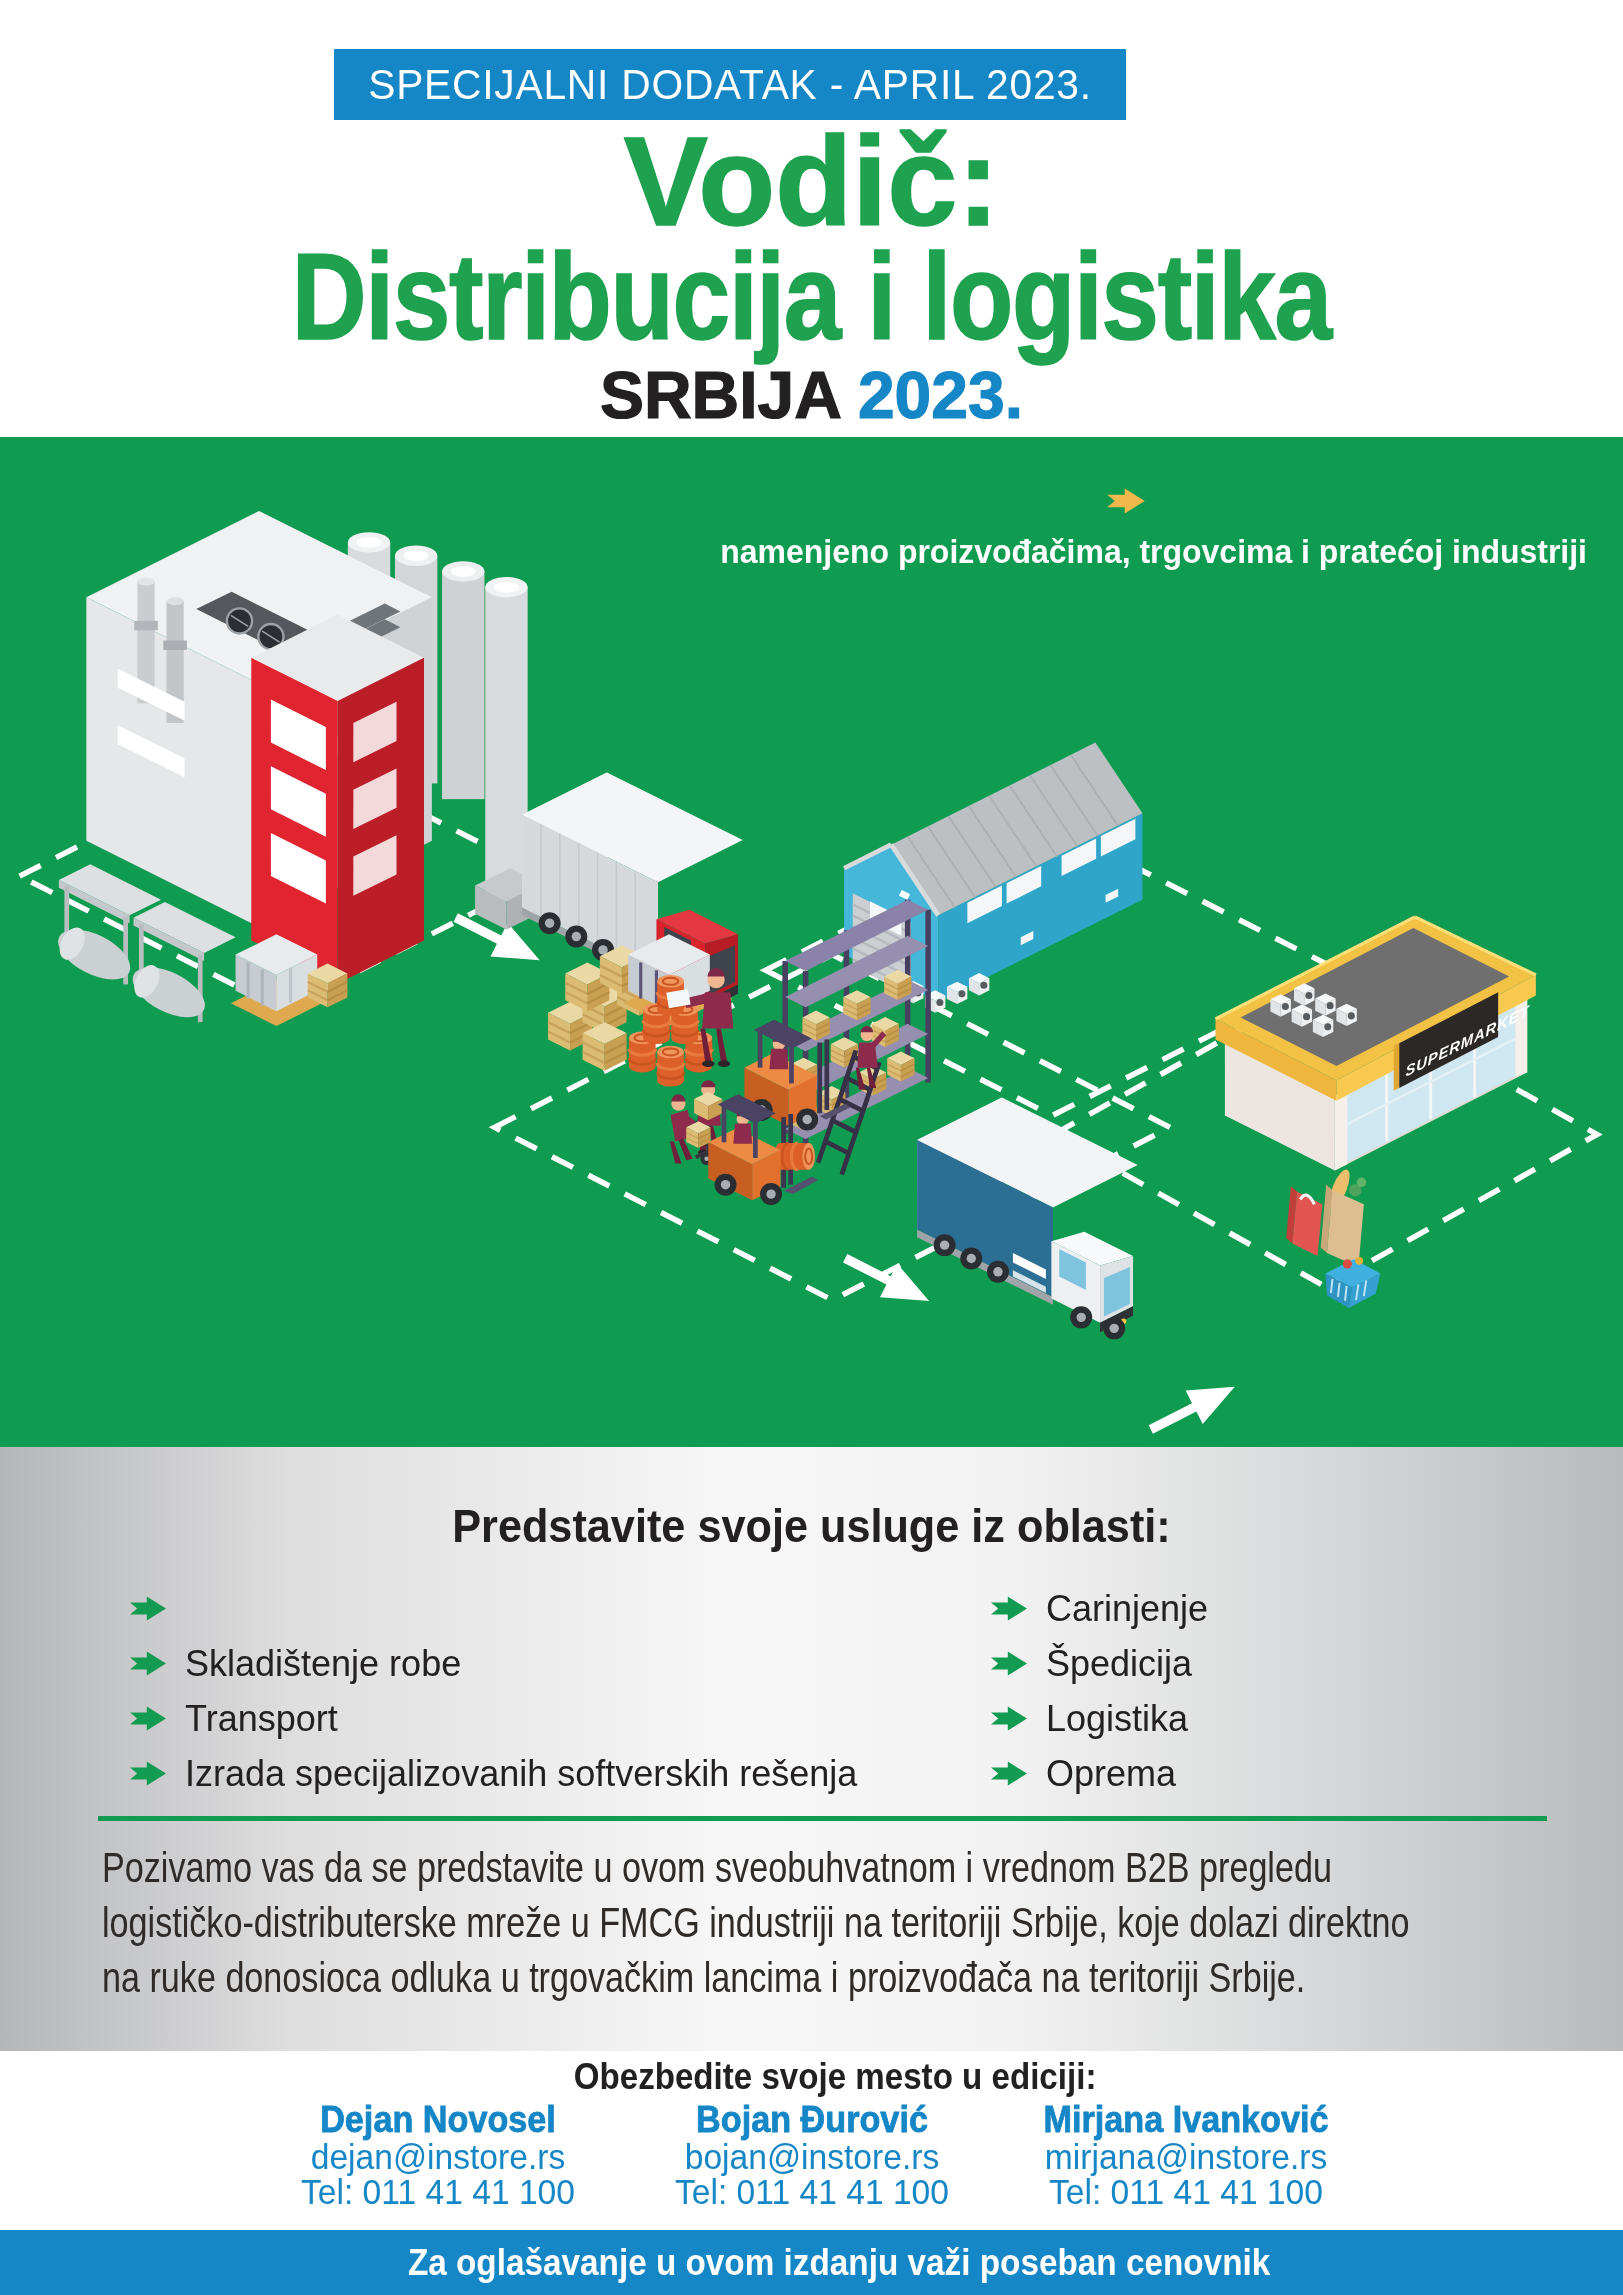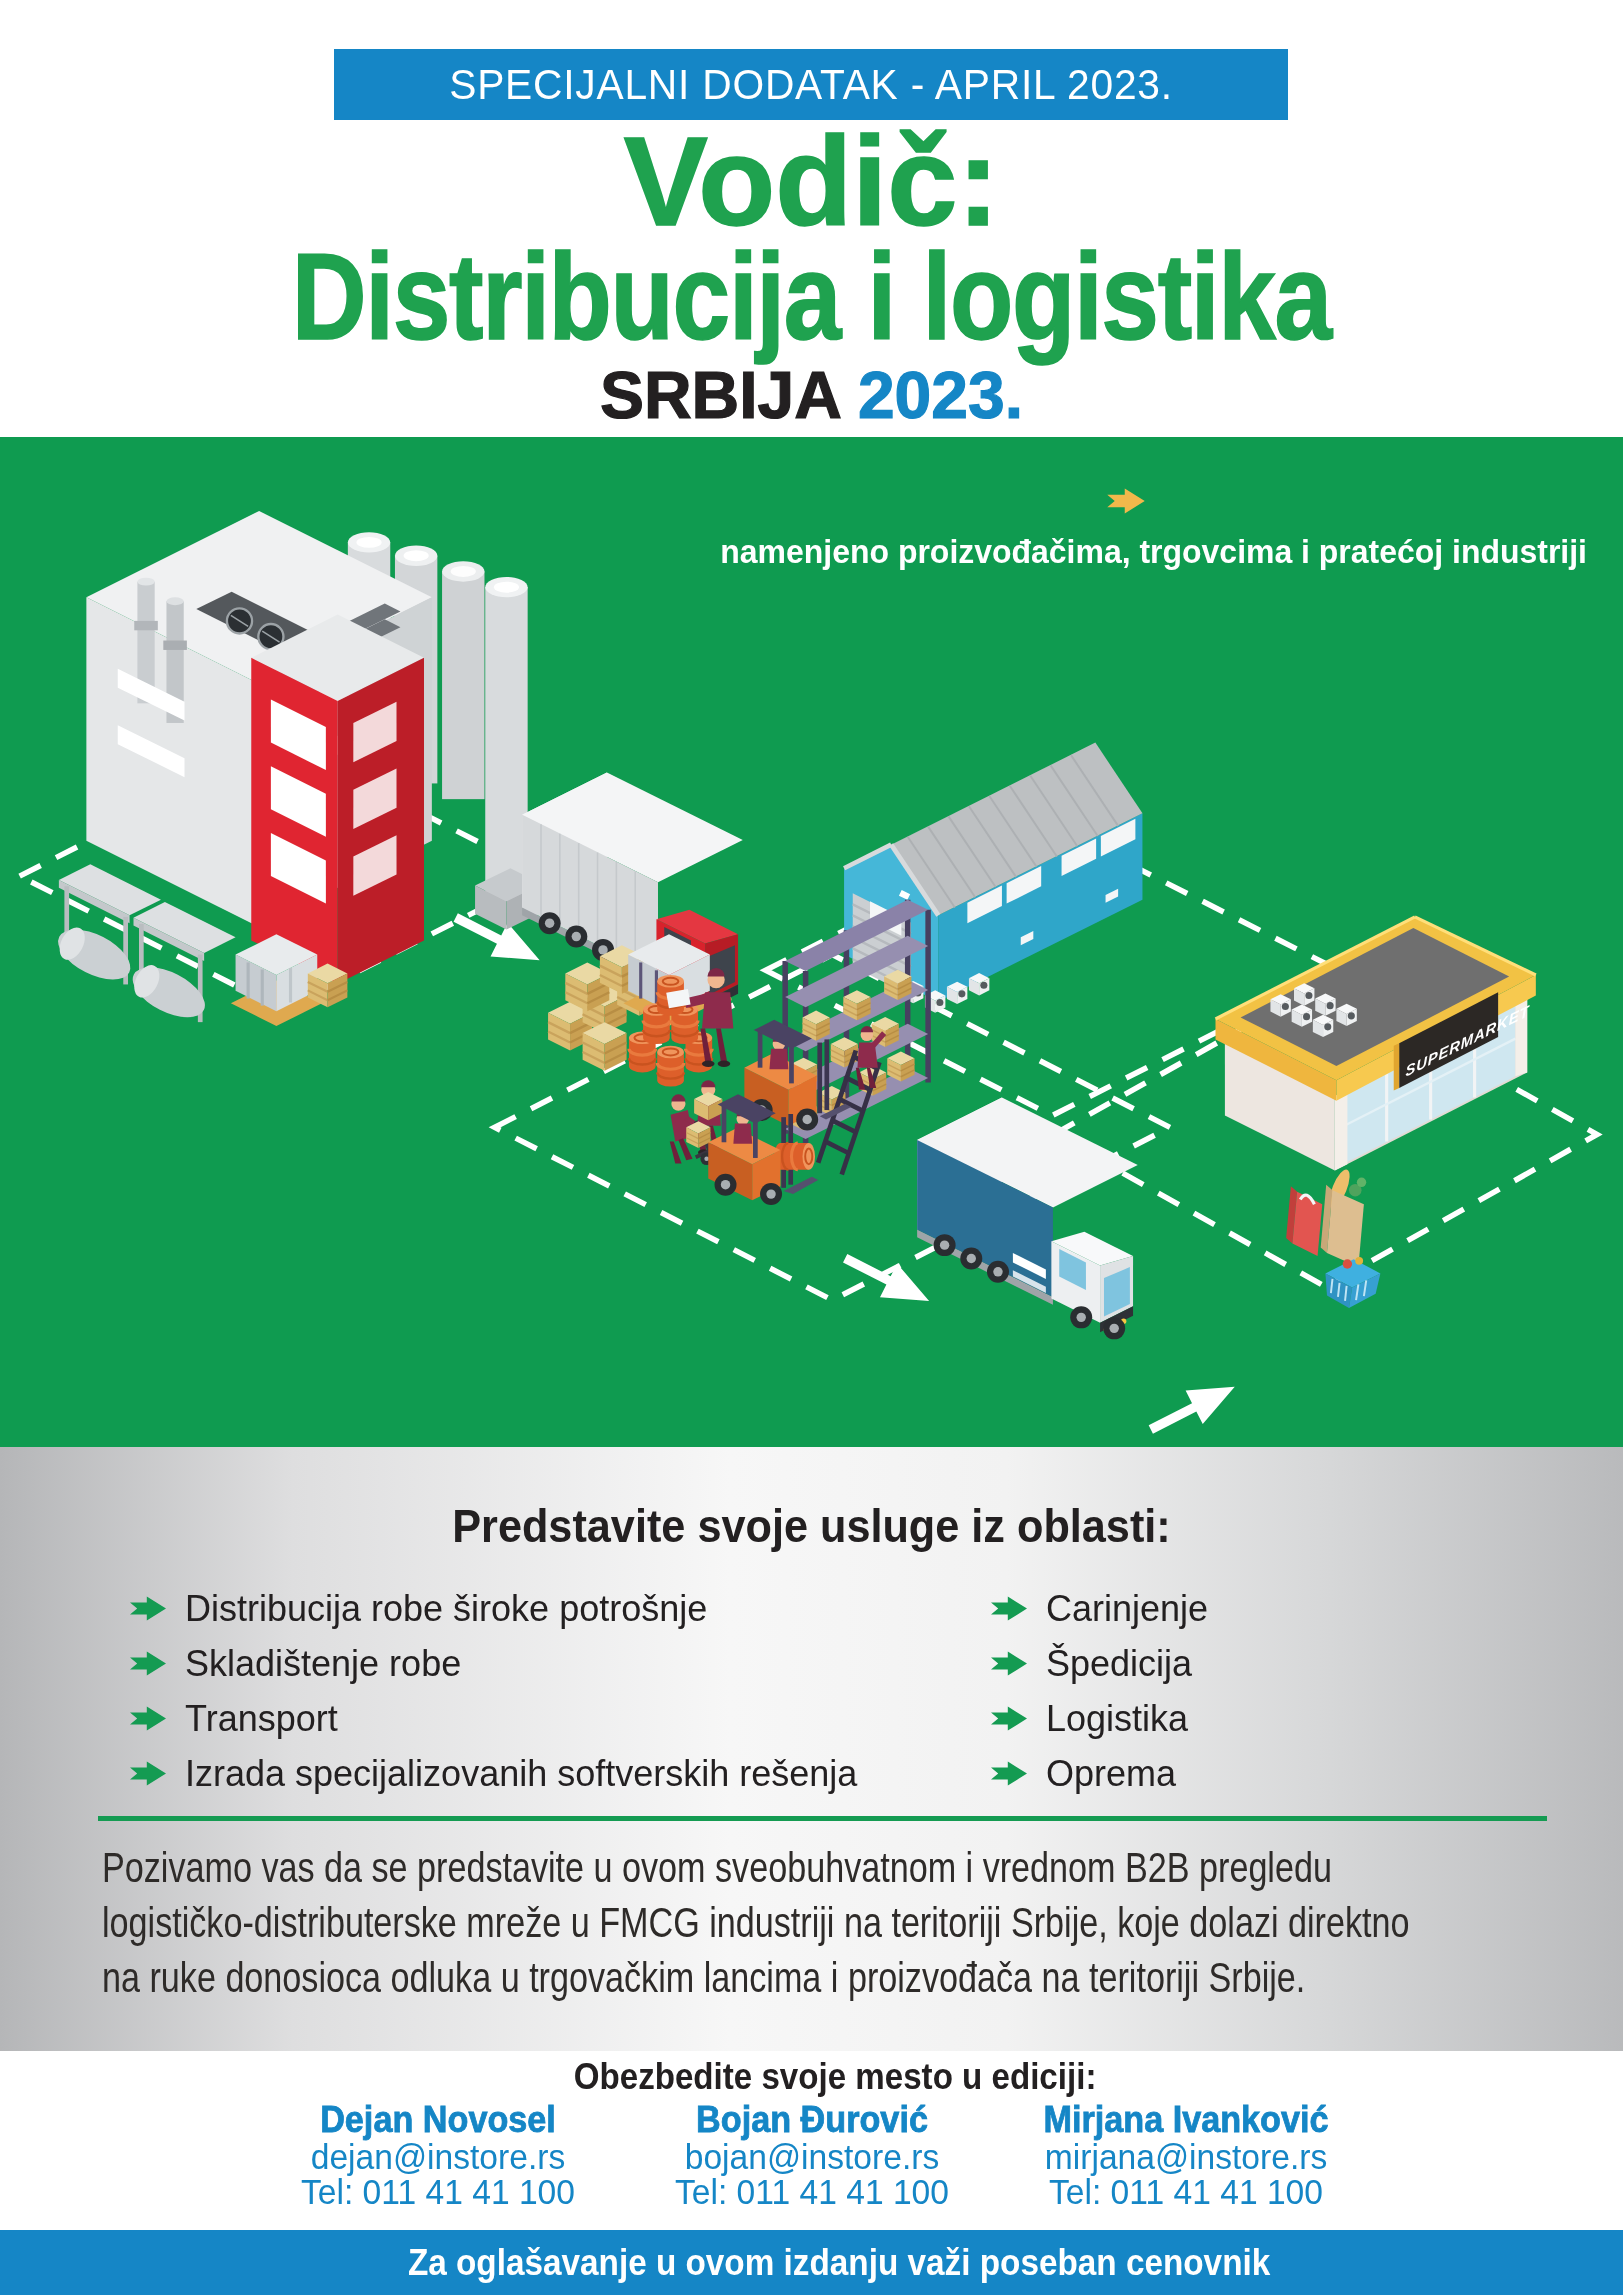--- a/index.html
+++ b/index.html
@@ -7,21 +7,21 @@
     width:1623px;height:2295px;position:relative;overflow:hidden;background:#ffffff;
     font-family:"Liberation Sans", sans-serif;
     --blue:#1586C6; --green-title:#1FA24F; --green-bg:#0F9B50; --green-accent:#149B52;
     --dark:#232021; --ink:#2E2B29; --yellow:#F2B84B;
   }
   .abs{position:absolute;}
   .cx{left:0;right:0;text-align:center;}
   .squeeze{display:inline-block;transform-origin:center;}
 
   
-  .banner{left:334px;top:49px;width:954px;height:71px;background:var(--blue);
+  .banner{left:334px;top:49px;width:792px;height:71px;background:var(--blue);
     display:flex;align-items:center;justify-content:center;}
   .banner span{color:#fff;font-size:42px;letter-spacing:0.8px;transform:scaleX(.97);}
   .title1{top:119px;font-size:126px;line-height:126px;font-weight:700;color:var(--green-title);
     -webkit-text-stroke:1.6px var(--green-title);}
   .title2{top:236px;font-size:122px;line-height:122px;font-weight:700;color:var(--green-title);
     -webkit-text-stroke:1.6px var(--green-title);}
   .title2 .squeeze{transform:scaleX(.85);letter-spacing:-1.6px;}
   .subtitle{top:360px;font-size:66px;line-height:71px;font-weight:700;-webkit-text-stroke:1.2px currentColor;}
   .subtitle .country{color:var(--dark);-webkit-text-stroke:1.2px var(--dark);}
   .subtitle .year{color:var(--blue);-webkit-text-stroke:1.2px var(--blue);}
@@ -511,21 +511,20 @@
 <div class="abs services">
   <div class="abs cx services-title">
     <span class="squeeze">Predstavite svoje usluge iz oblasti:</span>
   </div>
 
   <ul class="svc left">
     <li>
       <svg width="36" height="29" viewBox="0 0 30 24">
           <path d="M0 7 L14 7 L14 2 L30 12 L14 22 L14 17 L0 17 L6 12 Z" fill="var(--green-accent,#149B52)"></path>
         </svg>
-      <span>Distribucija robe široke potrošnje</span>
     </li>
     <li>
       <svg width="36" height="29" viewBox="0 0 30 24">
           <path d="M0 7 L14 7 L14 2 L30 12 L14 22 L14 17 L0 17 L6 12 Z" fill="var(--green-accent,#149B52)"></path>
         </svg>
       <span>Skladištenje robe</span>
     </li>
     <li>
       <svg width="36" height="29" viewBox="0 0 30 24">
           <path d="M0 7 L14 7 L14 2 L30 12 L14 22 L14 17 L0 17 L6 12 Z" fill="var(--green-accent,#149B52)"></path>

